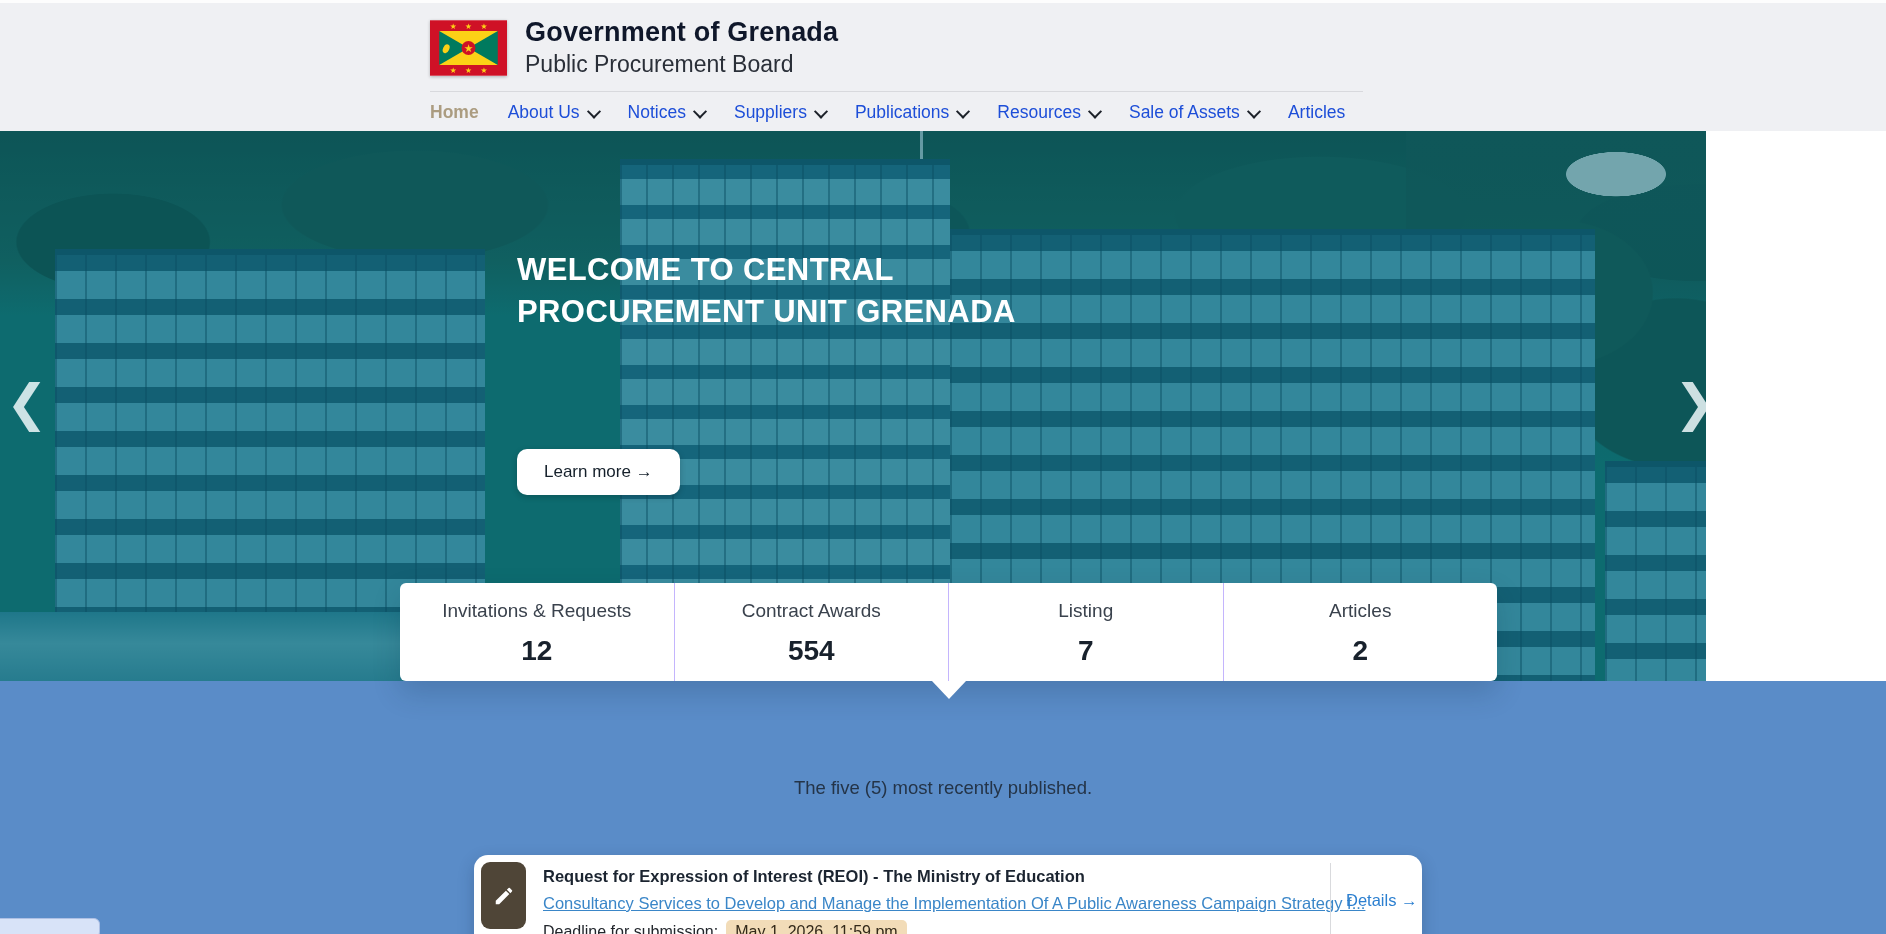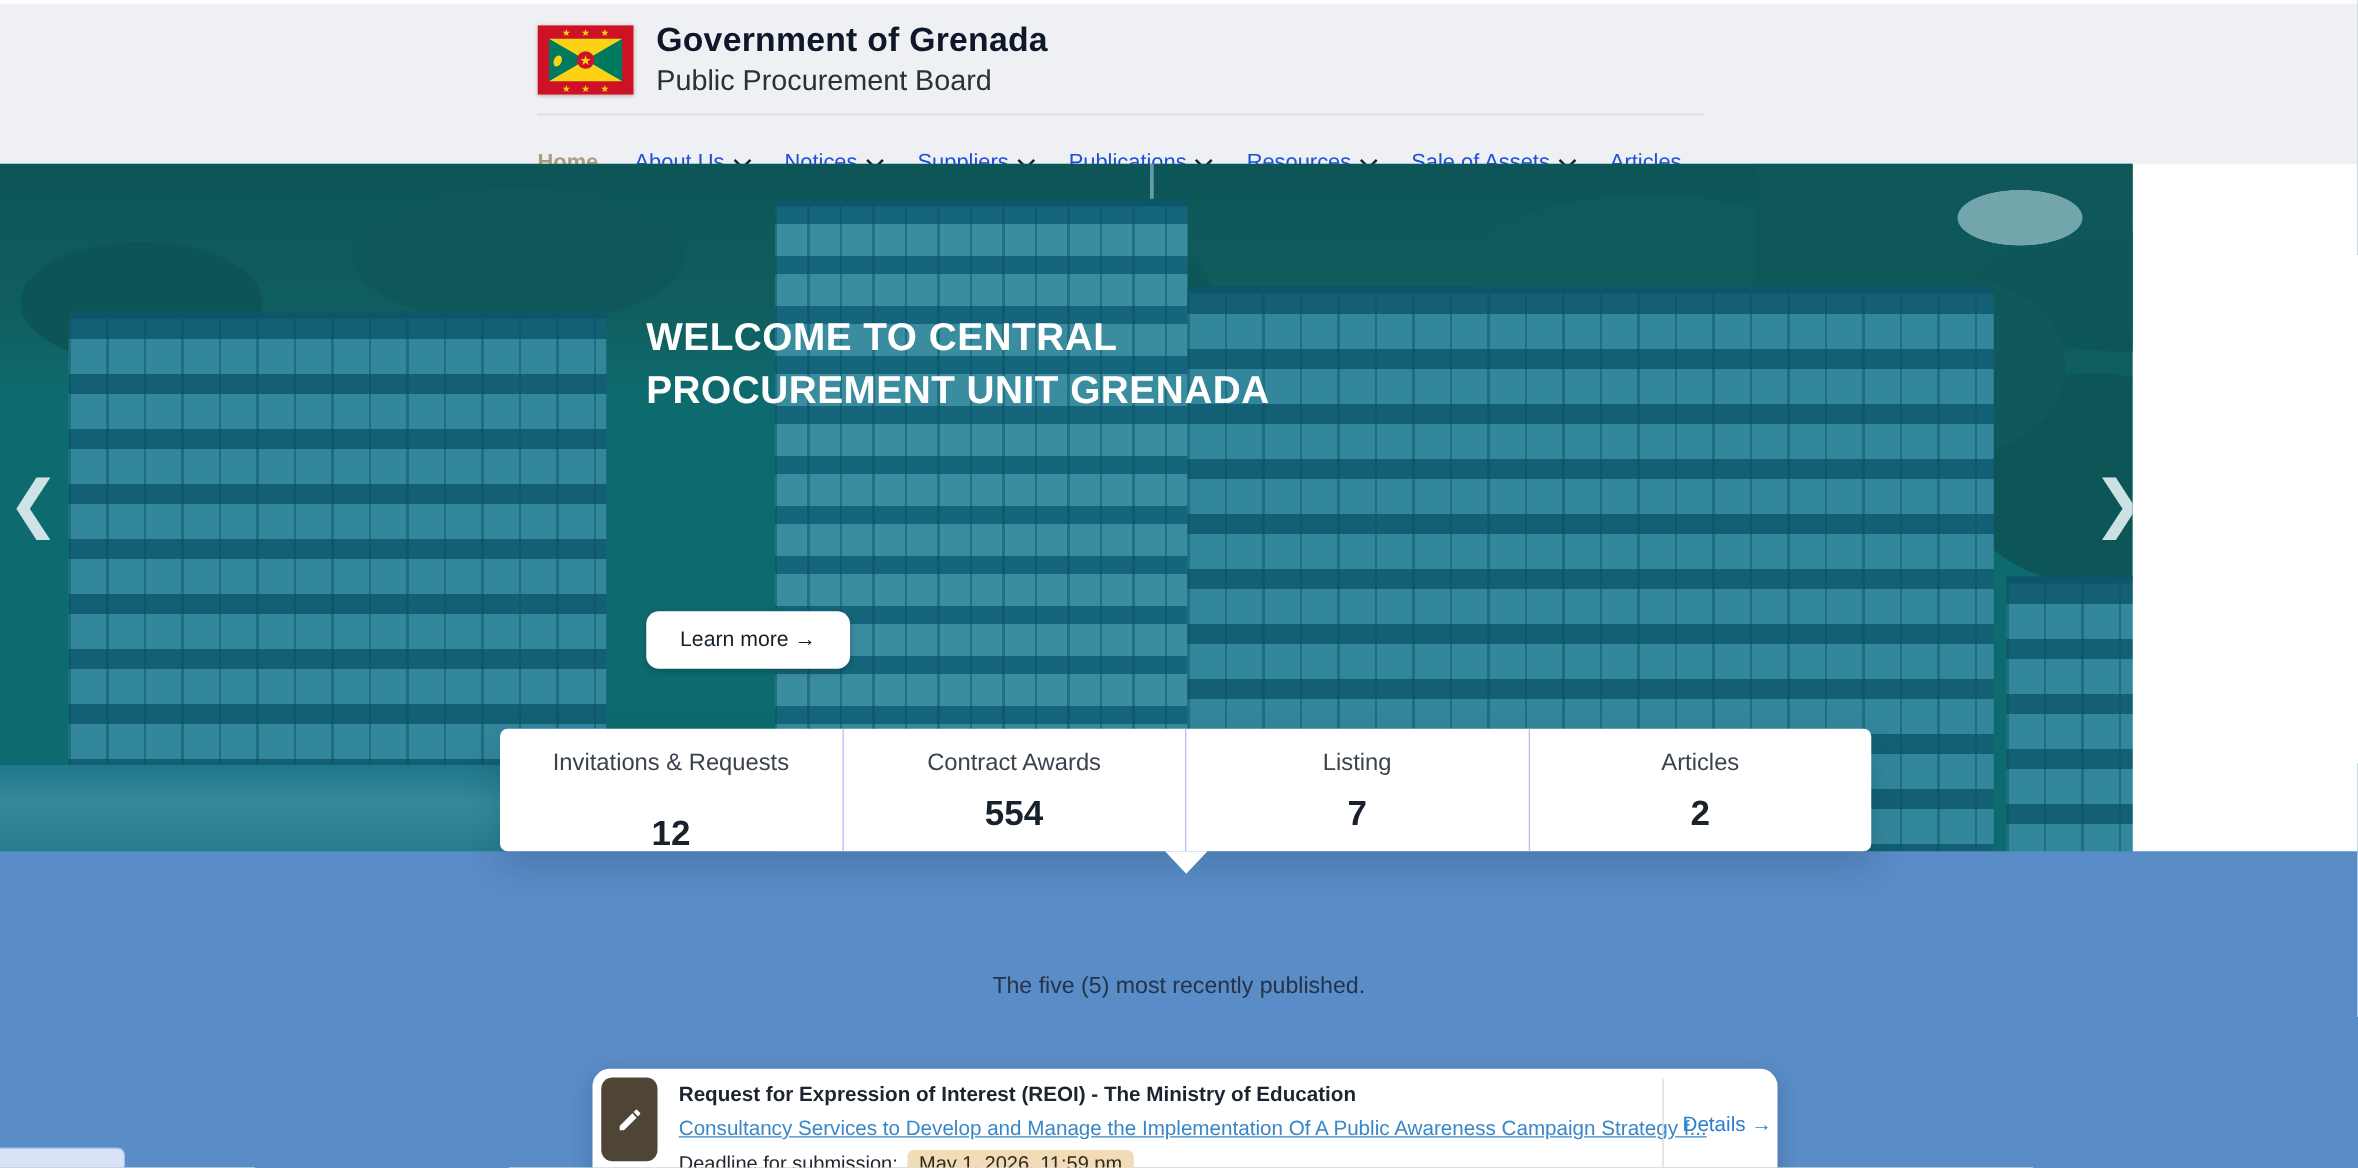--- a/index.html
+++ b/index.html
@@ -6,21 +6,21 @@
   body{font-family:"Liberation Sans",sans-serif;background:#fff;}
   .page{position:relative;width:1886px;height:934px;overflow:hidden;background:#fff;}
 
   
   .header{position:absolute;top:0;left:0;width:1886px;height:131px;background:#eff0f3;border-top:3px solid #fdfdfd;box-sizing:border-box;}
   .brand{position:absolute;left:430px;top:14px;display:flex;align-items:center;}
   .flag{width:77px;height:56px;display:block;margin-right:18px;box-shadow:0 1px 3px rgba(0,0,0,.25);}
   .brand-title{font-size:27px;font-weight:bold;color:#0f172a;letter-spacing:.2px;line-height:1.15;}
   .brand-subtitle{font-size:23px;color:#2a2f38;line-height:1.25;margin-top:2px;}
   .header-divider{position:absolute;left:430px;top:88px;width:933px;height:1px;background:#d8d9dd;}
-  .nav{position:absolute;left:430px;top:99px;display:flex;align-items:center;gap:29px;margin-top:17px;}
+  .nav{position:absolute;left:430px;top:99px;display:flex;align-items:center;gap:29px;}
   .nav-item{display:inline-flex;align-items:center;font-size:17.5px;color:#1d4ed8;text-decoration:none;cursor:pointer;white-space:nowrap;}
   .nav-item.active{color:#ab9c80;font-weight:bold;}
   .chev{width:8px;height:8px;border-right:2.2px solid #1c2128;border-bottom:2.2px solid #1c2128;transform:rotate(45deg) translate(-1px,-1px);margin-left:9px;display:inline-block;}
 
   
   .hero{position:absolute;top:131px;left:0;width:1706px;height:551px;background:#0f766e;overflow:hidden;}
   .trees{position:absolute;top:0;left:0;width:1886px;height:185px;
     background:
       radial-gradient(160px 80px at 6% 60%, #0c4a3d 0 60%, rgba(12,74,61,0) 61%),
       radial-gradient(220px 90px at 22% 40%, #115144 0 60%, rgba(17,81,68,0) 61%),
@@ -43,29 +43,29 @@
   .b2{left:620px;top:28px;width:330px;height:523px;background:
       repeating-linear-gradient(90deg, rgba(8,61,84,.45) 0 2px, rgba(0,0,0,0) 2px 26px),
       repeating-linear-gradient(180deg,#1d6a84 0 14px,#63b4c8 14px 40px);}
   .b3{left:950px;top:98px;width:645px;height:453px;}
   .b4{left:1605px;top:330px;width:281px;height:221px;}
   .ground{position:absolute;left:0;bottom:0;width:560px;height:70px;
     background:linear-gradient(180deg,#2f8ca0 0%,#5caebf 45%,#3d94a8 100%);}
   .hero-overlay{position:absolute;inset:0;background:rgba(13,95,112,.47);}
   .hero-title{position:absolute;left:517px;top:118px;width:590px;margin:0;font-size:31px;line-height:1.35;font-weight:bold;color:#ffffff;letter-spacing:.4px;z-index:3;}
   .hero-desc{position:absolute;left:517px;top:212px;width:590px;margin:0;font-size:18.5px;line-height:1.52;color:#f2f7f9;z-index:3;}
-  .hero-cta{position:absolute;left:517px;top:318px;z-index:3;background:#ffffff;color:#15202b;border:none;border-radius:10px;padding:13px 27px;font-size:17px;font-family:"Liberation Sans",sans-serif;cursor:pointer;box-shadow:0 2px 6px rgba(0,0,0,.2);margin-top:40px;}
+  .hero-cta{position:absolute;left:517px;top:318px;z-index:3;background:#ffffff;color:#15202b;border:none;border-radius:10px;padding:13px 27px;font-size:17px;font-family:"Liberation Sans",sans-serif;cursor:pointer;box-shadow:0 2px 6px rgba(0,0,0,.2);}
   .arrow{position:absolute;top:247px;z-index:3;font-size:50px;color:rgba(240,248,250,.85);cursor:pointer;line-height:1;user-select:none;}
   .arrow.left{left:6px;}
   .arrow.right{right:-10px;}
 
   
   .stats-card{position:absolute;left:400px;top:583px;width:1097px;height:98px;background:#ffffff;border-radius:6px;display:flex;z-index:4;box-shadow:0 12px 28px rgba(10,40,60,.18);}
   .stat{flex:1;display:flex;flex-direction:column;align-items:center;justify-content:flex-start;padding-top:17px;border-left:1px solid #c4b5fd;}
-  .stat:first-child{border-left:none;gap:16px;}
+  .stat:first-child{border-left:none;}
   .stat-label{font-size:19px;color:#3a424d;}
   .stat-value{font-size:28px;font-weight:bold;color:#18212c;margin-top:13px;}
   .notch{position:absolute;left:932px;top:681px;width:0;height:0;border-left:17px solid transparent;border-right:17px solid transparent;border-top:18px solid #ffffff;z-index:4;}
 
   
   .recent{position:absolute;top:681px;left:0;width:1886px;height:253px;background:#5a8cc8;}
   .recent-heading{position:absolute;top:59px;left:0;width:100%;margin:0;text-align:center;font-size:24.5px;font-weight:bold;color:#19273a;}
   .recent-sub{position:absolute;top:96px;left:0;width:100%;margin:0;text-align:center;font-size:18.5px;color:#243448;}
 
   .req-card{position:absolute;left:474px;top:174px;width:948px;height:112px;background:#ffffff;border-radius:14px;box-shadow:0 6px 16px rgba(20,40,70,.25);display:flex;align-items:stretch;}

